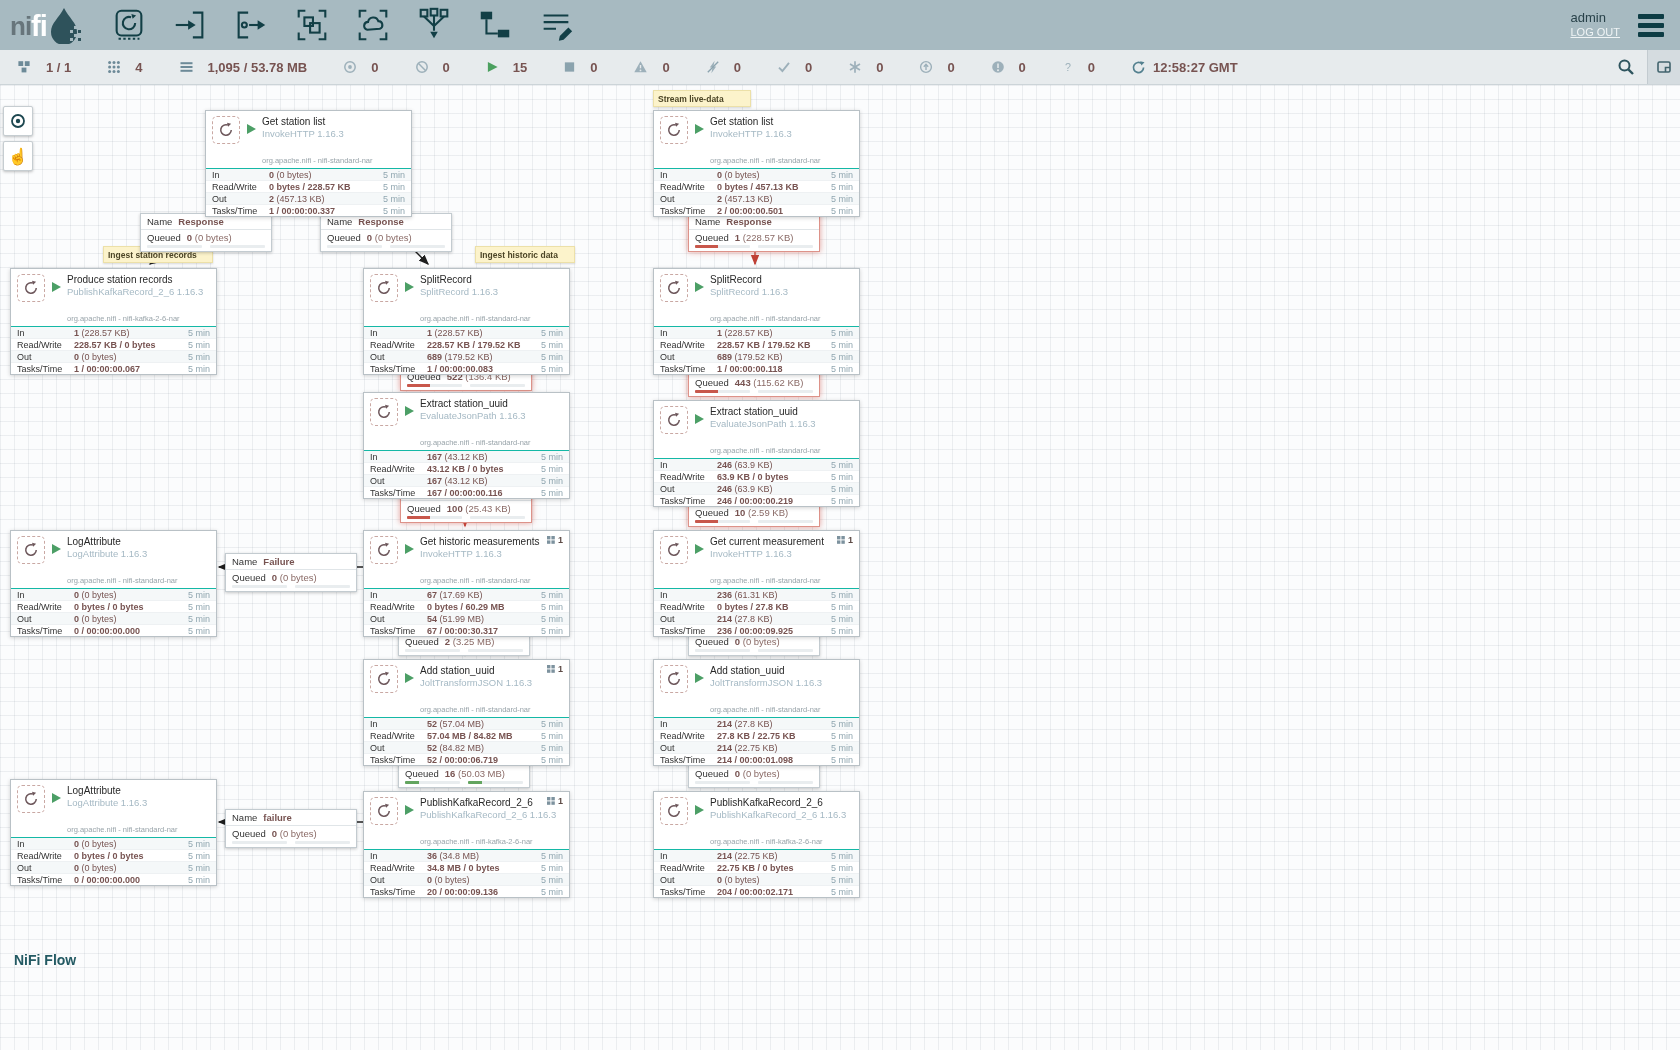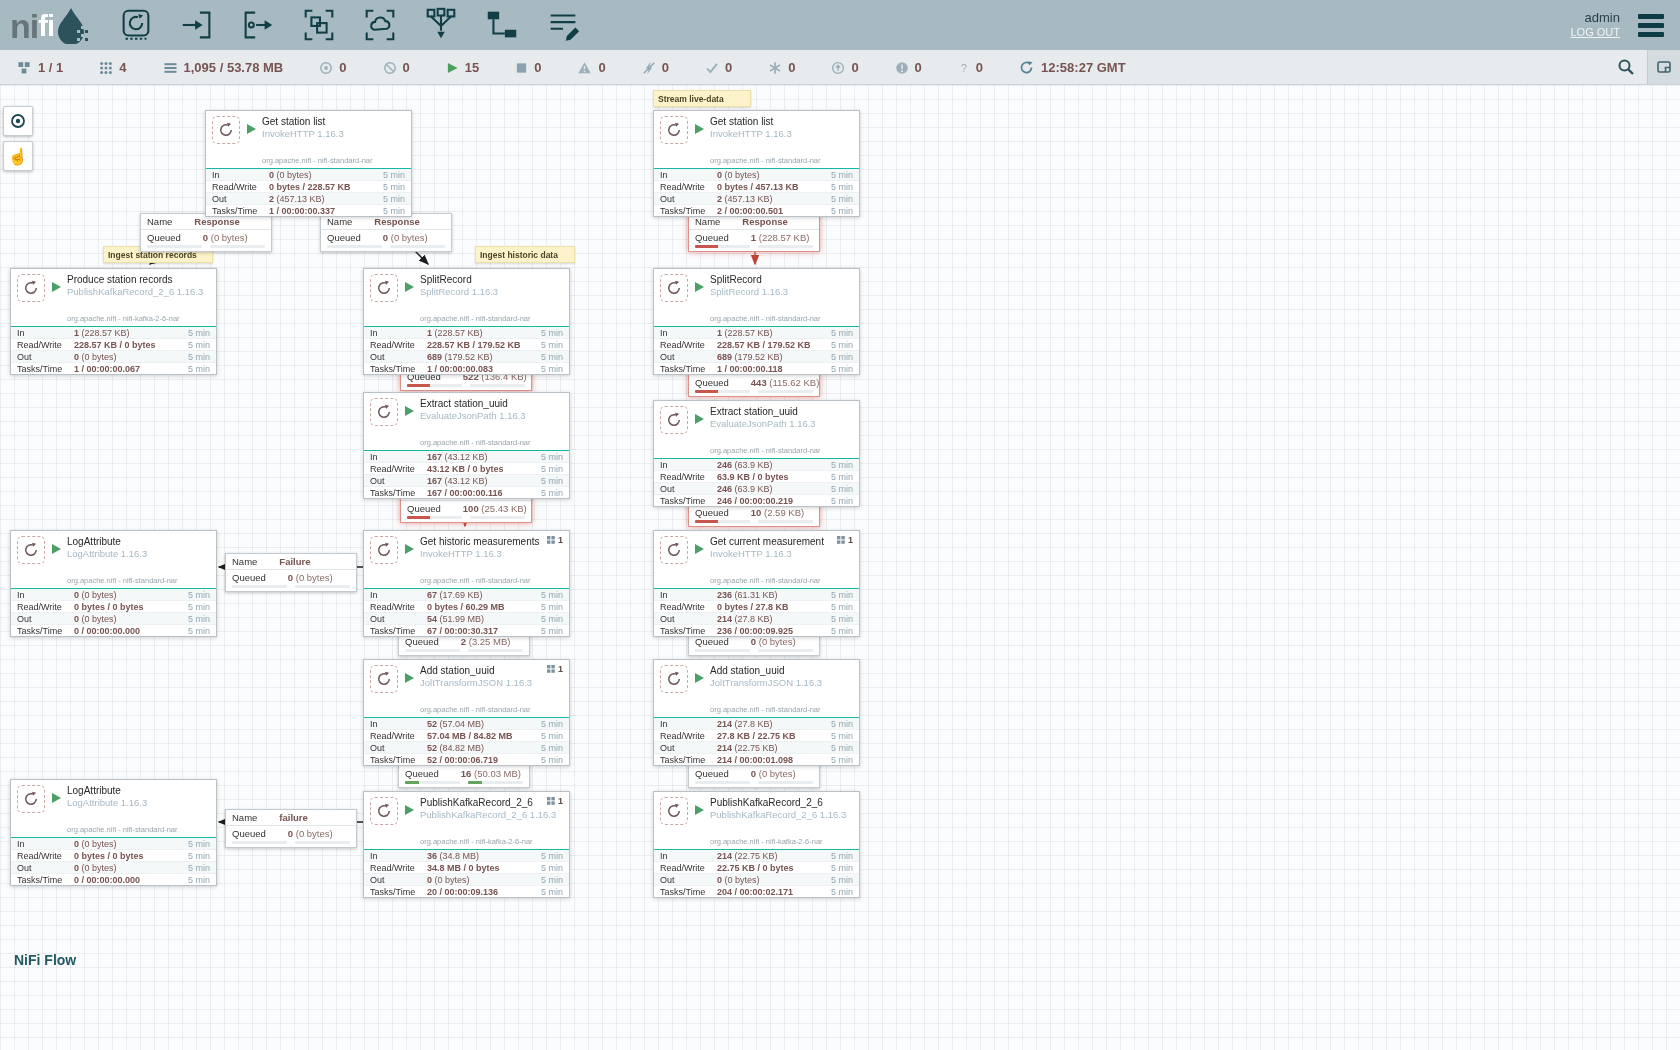--- a/index.html
+++ b/index.html
@@ -1,38 +1,38 @@
 <!DOCTYPE html>
 <html><head>
 <meta charset="utf-8">
 <style>
   html,body{margin:0;padding:0;background:#dfe3e6;font-family:"Liberation Sans",sans-serif;}
   .page{position:relative;width:1680px;height:1050px;overflow:hidden;background:#fbfcfd;}
 
   
   .app-header{position:absolute;top:0;left:0;right:0;height:50px;background:#a7bac1;z-index:10;display:flex;align-items:center;}
   .logo{display:flex;align-items:flex-end;margin:0 26px 0 10px;}
-  .logo .ni{font-size:34px;font-weight:bold;color:#67757b;letter-spacing:-1px;line-height:36px;}
+  .logo .ni{font-size:26px;font-weight:bold;color:#67757b;letter-spacing:-1px;line-height:36px;}
   .logo .fi{font-size:29px;font-weight:bold;color:#ffffff;letter-spacing:-1px;line-height:36px;}
   .logo svg{margin-left:2px;}
   .toolbar{display:flex;align-items:center;gap:21px;}
   .tb-btn{width:40px;height:40px;display:flex;align-items:center;justify-content:center;cursor:grab;}
   .tb-btn svg{stroke:#123f46;fill:none;stroke-width:2.2;}
   .tb-btn svg .f{fill:#123f46;stroke:none;}
   .header-right{margin-left:auto;display:flex;align-items:center;gap:14px;padding-right:12px;}
-  .user-block{text-align:right;line-height:15px;margin-left:24px;}
+  .user-block{line-height:15px;margin-left:24px;}
   .user-name{color:#29424a;font-size:13px;}
   .logout{color:#eff4f5;font-size:11px;text-decoration:underline;cursor:pointer;}
   .menu-btn{display:flex;flex-direction:column;gap:4px;cursor:pointer;padding:4px;}
   .menu-btn i{display:block;width:26px;height:5px;background:#0d3c44;border-radius:1px;}
 
   
   .status-bar{position:absolute;top:50px;left:0;right:0;height:34px;background:#e7ebed;border-bottom:1px solid #ccd4d8;z-index:10;display:flex;align-items:center;font-size:13px;}
   .sb-items{display:flex;align-items:center;gap:36px;padding-left:16px;flex:1;}
-  .sb-item{display:flex;align-items:flex-end;gap:6px;}
+  .sb-item{display:flex;align-items:center;gap:14px;}
   .sb-item svg{display:block;}
   .sb-val{color:#775351;font-weight:bold;}
   .sb-time{display:flex;align-items:flex-start;gap:7px;}
   .sb-right{display:flex;align-items:stretch;height:34px;margin-left:auto;}
   .sb-search{display:flex;align-items:center;padding:0 12px;cursor:pointer;}
   .sb-panel{width:32px;display:flex;align-items:center;justify-content:center;background:#d5dce0;border-left:1px solid #c3cbd0;cursor:pointer;}
 
   
   .canvas{position:absolute;left:0;right:0;top:85px;bottom:0;background-color:#fbfcfd;
     background-image:linear-gradient(to right,rgba(125,145,156,0.13) 1px,transparent 1px),
@@ -64,21 +64,21 @@
   .sv b{font-weight:bold;}
   .sv i{font-style:normal;}
   .sw{margin-left:auto;color:#90a6b0;padding-left:6px;flex:0 0 auto;}
 
   
   .connection{position:absolute;width:130px;background:#fff;border:1px solid #c3cbd0;box-shadow:0 1px 3px rgba(0,0,0,.22);z-index:2;cursor:pointer;}
   .connection.alert{border-color:#dd9289;box-shadow:0 0 6px rgba(206,84,72,.55);}
   .conn-row{display:flex;align-items:center;gap:6px;padding:2px 6px;font-size:9.5px;}
   .name-row{border-bottom:1px solid #e0e5e8;}
   .cl{color:#333;}
-  .cv{color:#775351;font-weight:bold;white-space:nowrap;margin-left:16px;}
+  .cv{color:#775351;font-weight:bold;white-space:nowrap;}
   .cv b{font-weight:bold;}
   .csize{font-weight:normal;color:#8a6a66;}
   .conn-bars{display:flex;gap:8px;padding:0 6px 3px 6px;}
   .track{flex:1;height:3px;background:#e9edef;border-radius:1px;overflow:hidden;}
   .fill{height:100%;width:0;}
   .connection.alert .fl{width:42%;background:#c8574b;}
   .connection.success .fl,.connection.success .fr{width:26%;background:#63a55f;}
 
   
   .flow-label{position:absolute;height:15px;background:#fcf3cb;border:1px solid #ece0a8;box-shadow:0 1px 2px rgba(0,0,0,.15);z-index:2;display:flex;align-items:center;padding:0 4px;cursor:pointer;}

